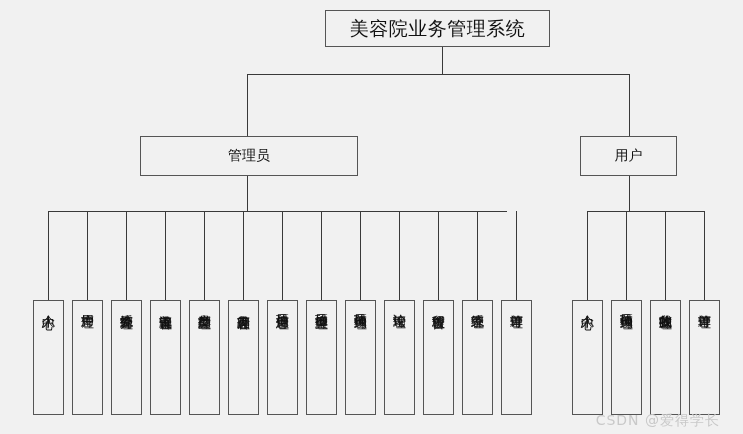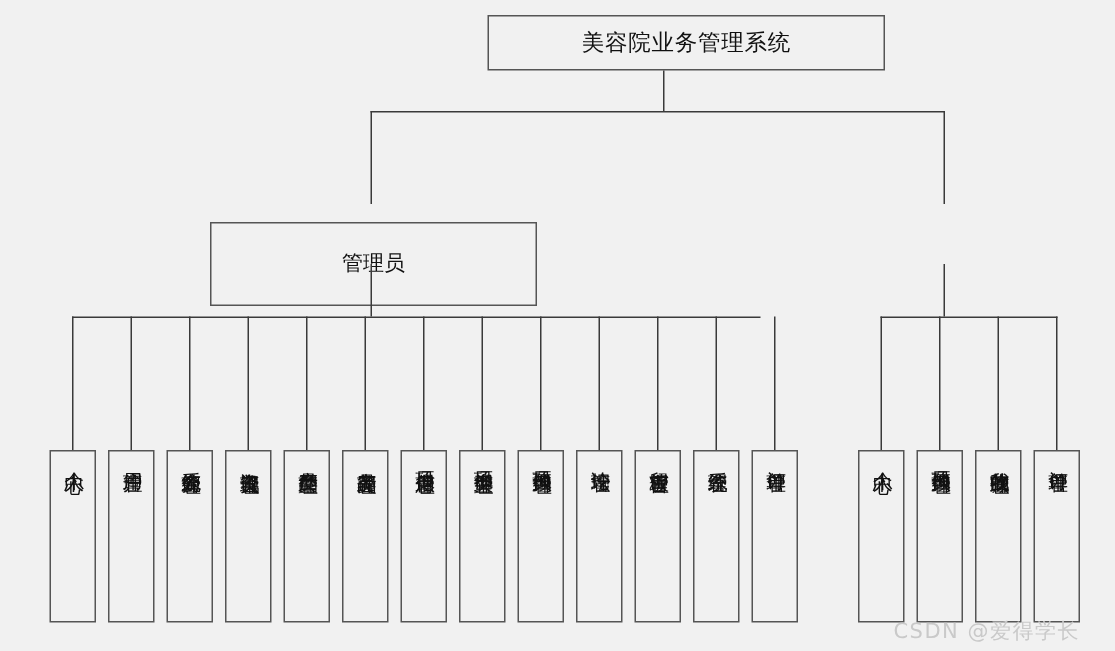--- a/index.html
+++ b/index.html
@@ -25,28 +25,28 @@
     background: #f1f1f1;
     border: 1px solid #555;
     display: flex;
     align-items: center;
     justify-content: center;
     color: #111;
   }
   .node.root {
     left: 325px;
     top: 10px;
-    width: 265px;
+    width: 225px;
     height: 37px;
-    font-size: 15px;
+    font-size: 19px;
     letter-spacing: 0.5px;
   }
   .node.lvl2 {
-    top: 148px;
-    height: 56px;
+    top: 136px;
+    height: 40px;
     font-size: 14px;
   }
   .node.lvl2.admin {
     left: 140px;
     width: 218px;
   }
   .node.lvl2.user {
     left: 580px;
     width: 97px;
   }
@@ -99,20 +99,23 @@
 
   <div class="ln v" style="left:442px; top:47px; height:27px;"></div>
 
   <div class="ln h" style="left:247px; top:74px; width:383px;"></div>
 
   <div class="ln v" style="left:247px; top:74px; height:62px;"></div>
   <div class="ln v" style="left:629px; top:74px; height:62px;"></div>
 
   <div class="node lvl2 admin">
     <span>管理员</span>
+  </div>
+  <div class="node lvl2 user">
+    <span>用户</span>
   </div>
 
   <div class="ln v" style="left:247px; top:176px; height:35px;"></div>
   <div class="ln v" style="left:629px; top:176px; height:35px;"></div>
 
   <div class="ln h" style="left:48px; top:211px; width:459px;"></div>
 
   <div class="ln h" style="left:587px; top:211px; width:118px;"></div>
 
   <div id="leaf-layer">

